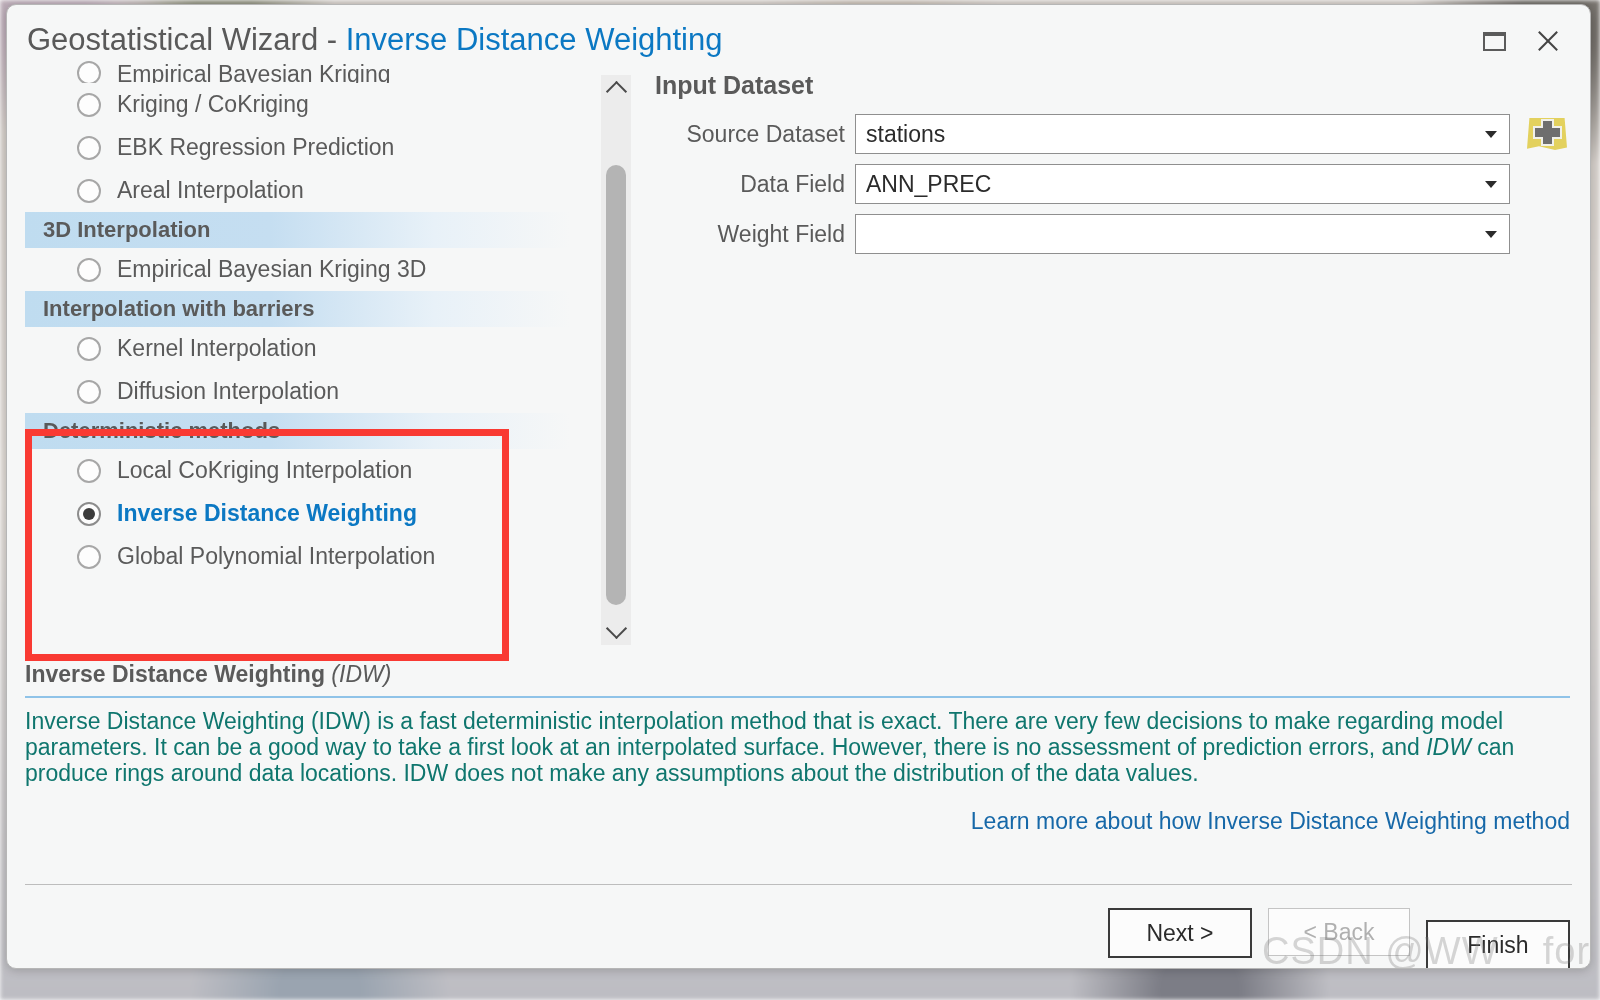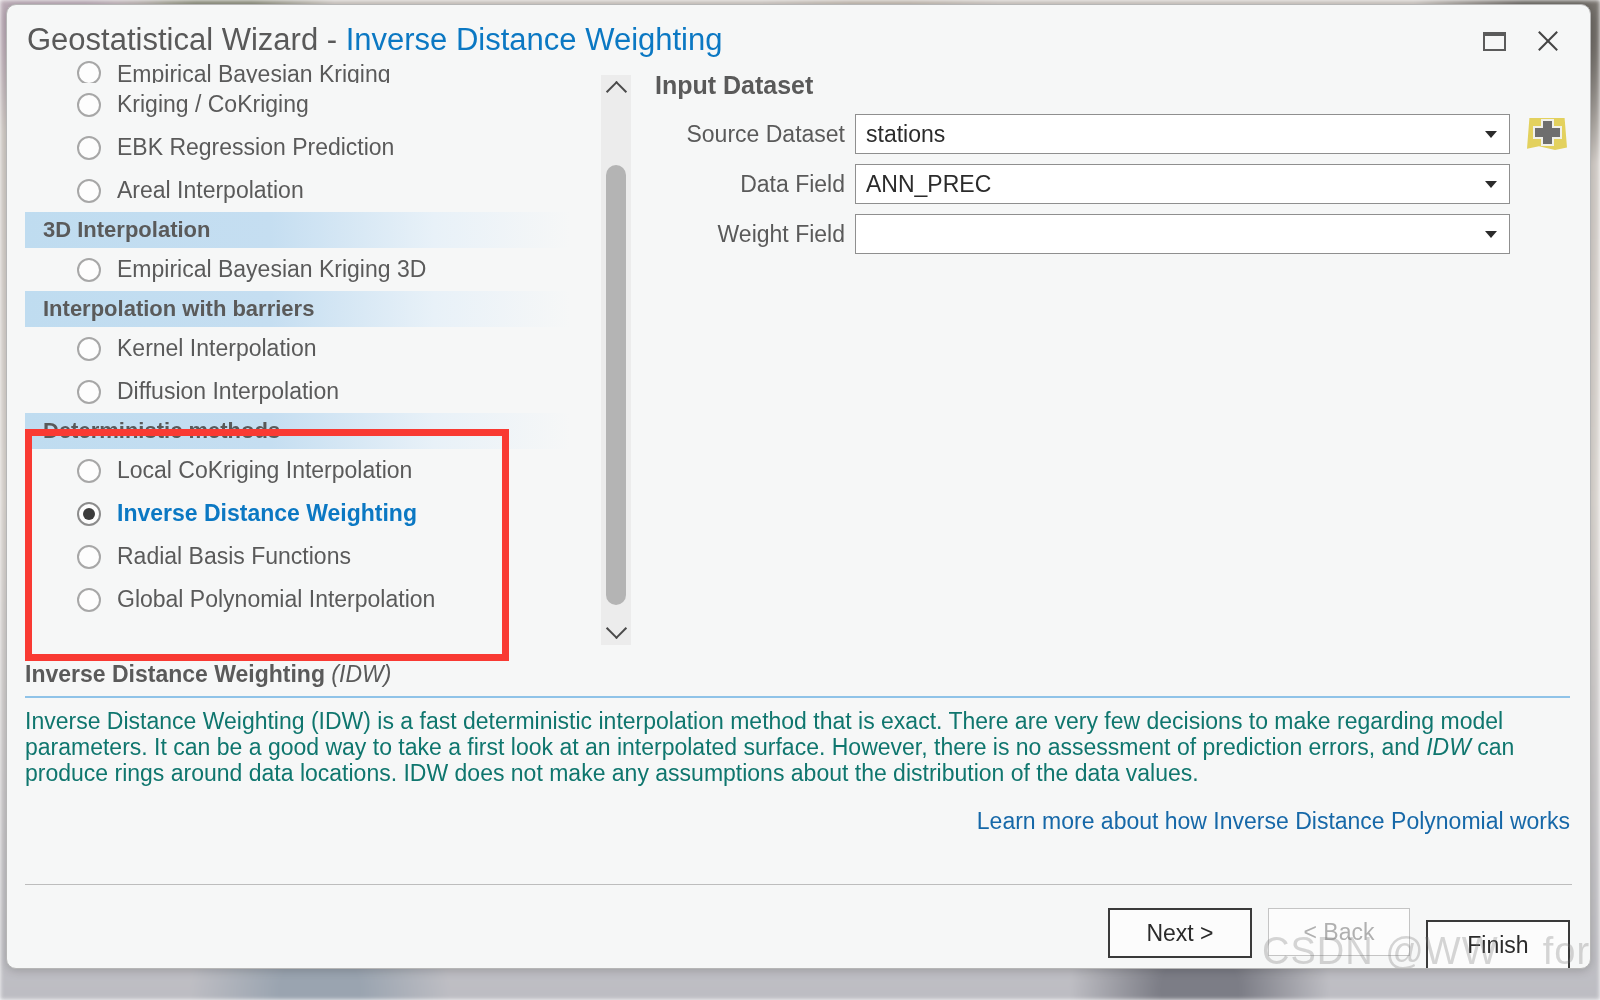--- a/index.html
+++ b/index.html
@@ -282,24 +282,20 @@
     <div class="method-row">
       <span class="radio"></span>
       <span class="method-label">Local CoKriging Interpolation</span>
     </div>
 
     <div class="method-row selected">
       <span class="radio checked"></span>
       <span class="method-label">Inverse Distance Weighting</span>
     </div>
 
-    <div class="method-row">
-      <span class="radio"></span>
-      <span class="method-label">Radial Basis Functions</span>
-    </div>
 
     <div class="method-row">
       <span class="radio"></span>
       <span class="method-label">Global Polynomial Interpolation</span>
     </div>
   </div>
 
   <div id="red-box"></div>
 
   <div id="scrollbar">
@@ -350,21 +346,21 @@
       <div style="width:46px;margin-left:14px;"></div>
     </div>
   </div>
 
   <div id="desc-wrap">
     <div id="desc-heading">
       <b>Inverse Distance Weighting </b><i>(IDW)</i>
     </div>
     <div id="desc-rule"></div>
     <div id="desc-body"><span>Inverse Distance Weighting (IDW) is a fast deterministic interpolation method that is exact. There are very few decisions to make regarding model parameters. It can be a good way to take a first look at an interpolated surface. However, there is no assessment of prediction errors, and </span><i>IDW</i><span> can produce rings around data locations. IDW does not make any assumptions about the distribution of the data values.</span></div>
-    <div id="learn-more">Learn more about how Inverse Distance Polynomial works</div>
+    <div id="learn-more">Learn more about how Inverse Distance Weighting method</div>
   </div>
 
   <div id="footer-rule"></div>
   <div id="footer">
     <div class="wiz-btn" id="btn-next">Next &gt;</div>
     <div class="wiz-btn" id="btn-back">&lt; Back</div>
     <div class="wiz-btn" id="btn-finish">Finish</div>
   </div>
 
   <div id="watermark">CSDN @WW__forever</div>

